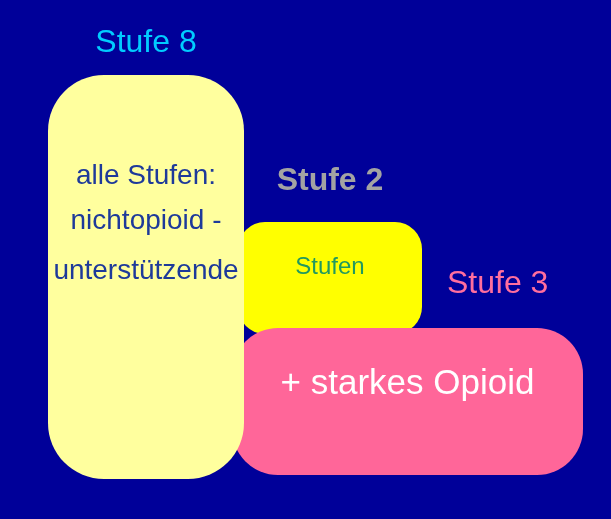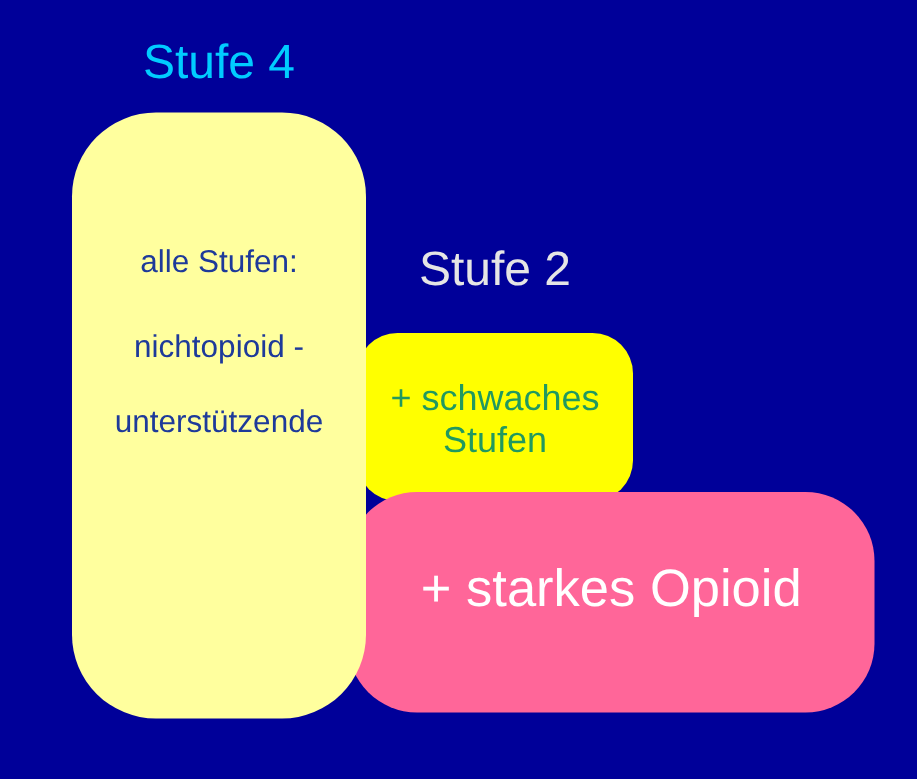--- a/index.html
+++ b/index.html
@@ -35,48 +35,48 @@
     padding-top: 30px;
   }
   .box-2 p { margin: 0; font-size: 24px; line-height: 28px; }
 
   
   .box-3 {
     left: 232px; top: 328px; width: 351px; height: 147px;
     border-radius: 46px;
     z-index: 2;
     text-align: center;
-    padding-top: 44px;
+    padding-top: 33px;
   }
   .box-3 p { margin: 0; font-size: 35px; line-height: 42px; }
 
   
   .box-1 {
     left: 48px; top: 75px; width: 196px; height: 404px;
     border-radius: 56px;
     z-index: 3;
     text-align: center;
     padding-top: 88px;
   }
-  .box-1 p { margin: 0; font-size: 21px; line-height: 24px; }
-  .box-1 p.gap-sm { margin-top: 33px; }
+  .box-1 p { margin: 0; font-size: 28px; line-height: 24px; }
+  .box-1 p.gap-sm { margin-top: 21px; }
   .box-1 p.gap-lg { margin-top: 26px; }
 </style>
 </head>
 <body>
 
 <div class="slide" style="background: rgb(0, 0, 153);">
 
-  <div class="heading heading-1" style="color: rgb(0, 204, 255);">Stufe 4</div>
+  <div class="heading heading-1" style="color: rgb(0, 204, 255);">Stufe 8</div>
 
-  <div class="heading heading-2" style="color: #e5e5e5;">Stufe 2</div>
+  <div class="heading heading-2" style="color: #a3a3a3; font-weight: bold;">Stufe 2</div>
 
+  <div class="heading heading-3" style="color: rgb(255, 110, 158);">Stufe 3</div>
 
   <div class="box box-2" style="background: rgb(255, 255, 0); color: rgb(33, 153, 95);">
-    <p>+ schwaches</p>
     <p>Stufen</p>
   </div>
 
   <div class="box box-3" style="background: rgb(255, 102, 153); color: rgb(255, 255, 255);">
     <p>+ starkes Opioid</p>
   </div>
 
   <div class="box box-1" style="background: rgb(255, 255, 158); color: rgb(30, 58, 154);">
     <p>alle Stufen:</p>
     <p class="gap-sm">nichtopioid -</p>

